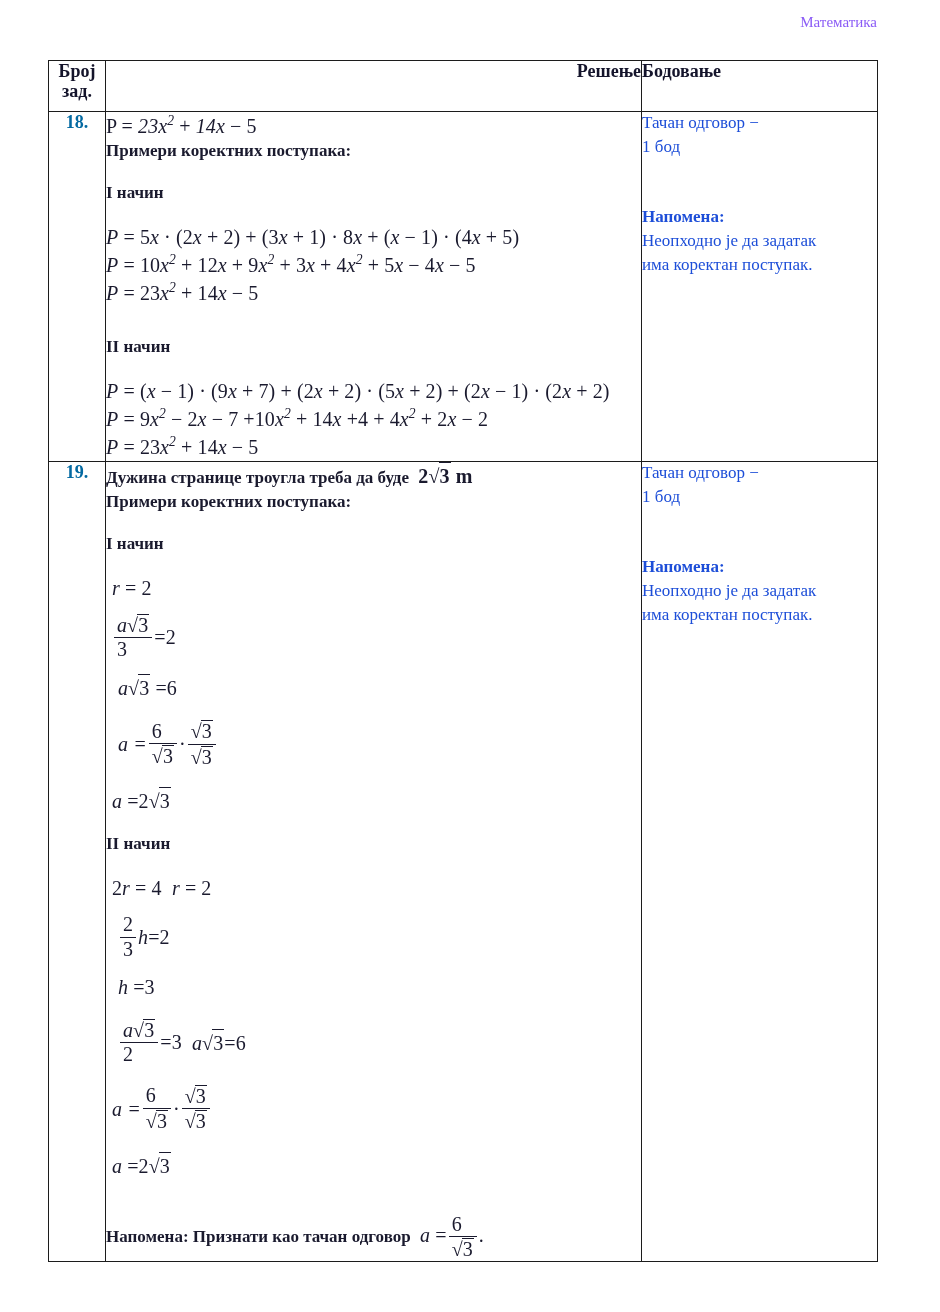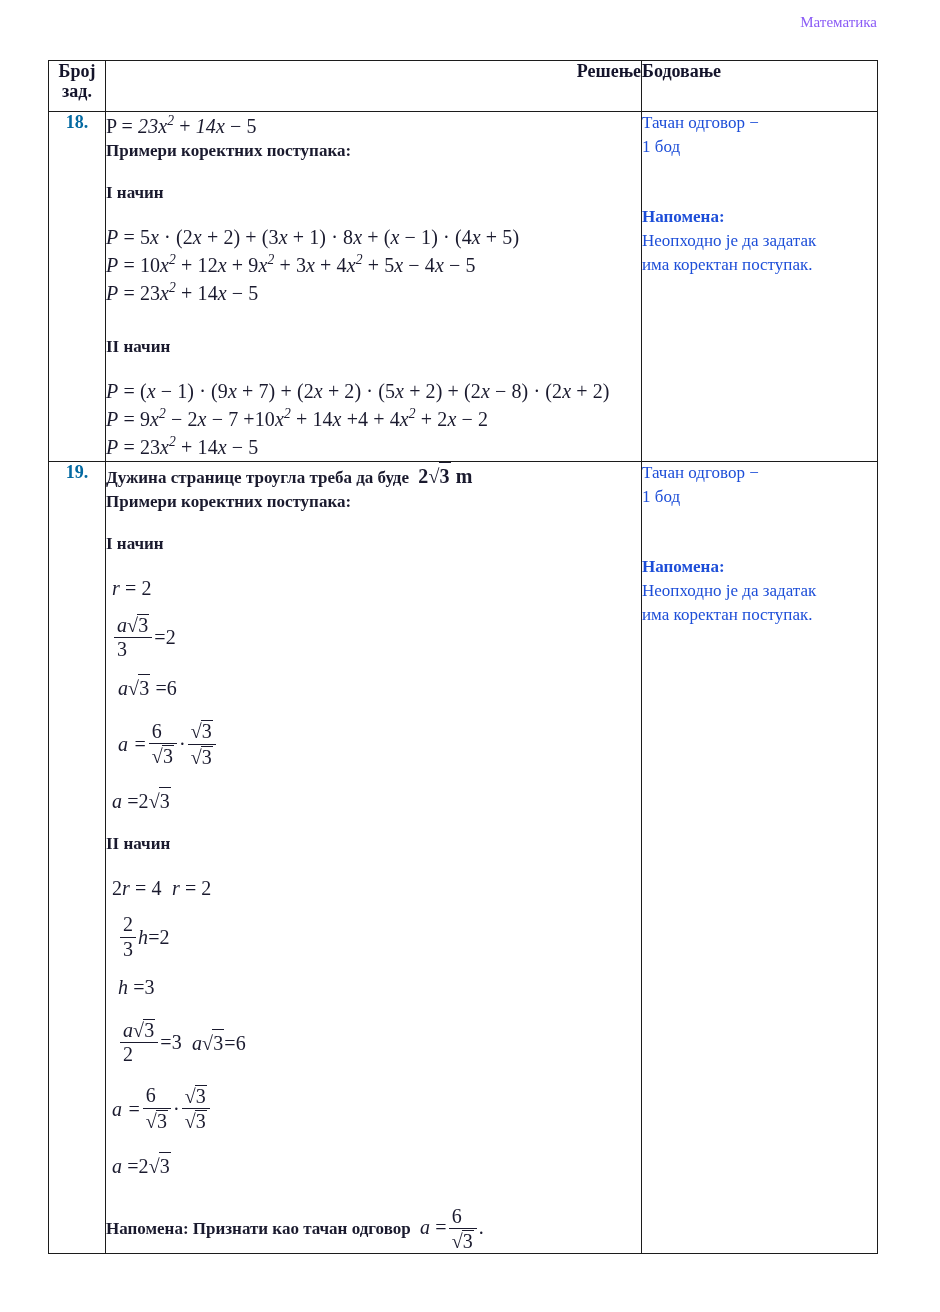--- a/index.html
+++ b/index.html
@@ -146,21 +146,21 @@
     display: block;
     padding: 1px 3px 0 3px;
   }
 
   .inline-mid { display: inline-block; vertical-align: middle; }
 
   .eq-ind { padding-left: 6px; }
   .eq-ind2 { padding-left: 12px; }
 
   .note-final {
-    margin-top: 4px;
+    margin-top: 12px;
     font-size: 17px;
     line-height: 1.3;
   }
 </style>
 </head>
 <body>
 
 <div class="page-header">Математика</div>
 
 <table class="grade-table">
@@ -211,21 +211,21 @@
           <span>P</span><span class="up"> = 23</span><span>x</span><sup>2</sup><span class="up"> + 14</span><span>x</span><span class="up"> − 5</span>
         </div>
 
         <div class="sp-30"></div>
 
         <div class="txt-line b" style="font-size:17px;">II начин</div>
 
         <div class="sp-18"></div>
 
         <div class="math eqline">
-          <span>P</span><span class="up"> = (</span><span>x</span><span class="up"> − 1) · (9</span><span>x</span><span class="up"> + 7) + (2</span><span>x</span><span class="up"> + 2) · (5</span><span>x</span><span class="up"> + 2) + (2</span><span>x</span><span class="up"> − 8) · (2</span><span>x</span><span class="up"> + 2)</span>
+          <span>P</span><span class="up"> = (</span><span>x</span><span class="up"> − 1) · (9</span><span>x</span><span class="up"> + 7) + (2</span><span>x</span><span class="up"> + 2) · (5</span><span>x</span><span class="up"> + 2) + (2</span><span>x</span><span class="up"> − 1) · (2</span><span>x</span><span class="up"> + 2)</span>
         </div>
         <div class="math eqline">
           <span>P</span><span class="up"> = 9</span><span>x</span><sup>2</sup><span class="up"> − 2</span><span>x</span><span class="up"> − 7 +10</span><span>x</span><sup>2</sup><span class="up"> + 14</span><span>x</span><span class="up"> +4 + 4</span><span>x</span><sup>2</sup><span class="up"> + 2</span><span>x</span><span class="up"> − 2</span>
         </div>
         <div class="math eqline">
           <span>P</span><span class="up"> = 23</span><span>x</span><sup>2</sup><span class="up"> + 14</span><span>x</span><span class="up"> − 5</span>
         </div>
 
       </td>
 

